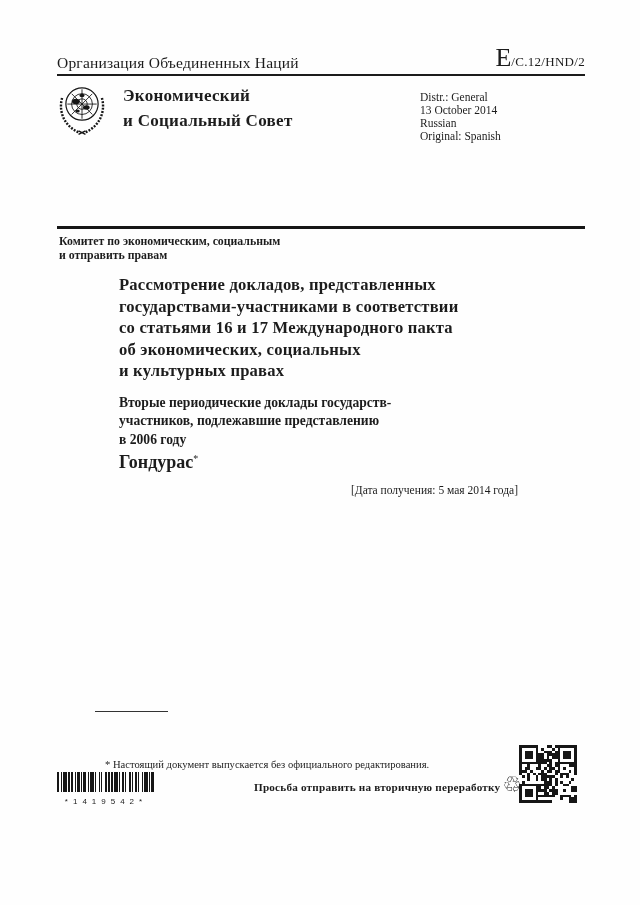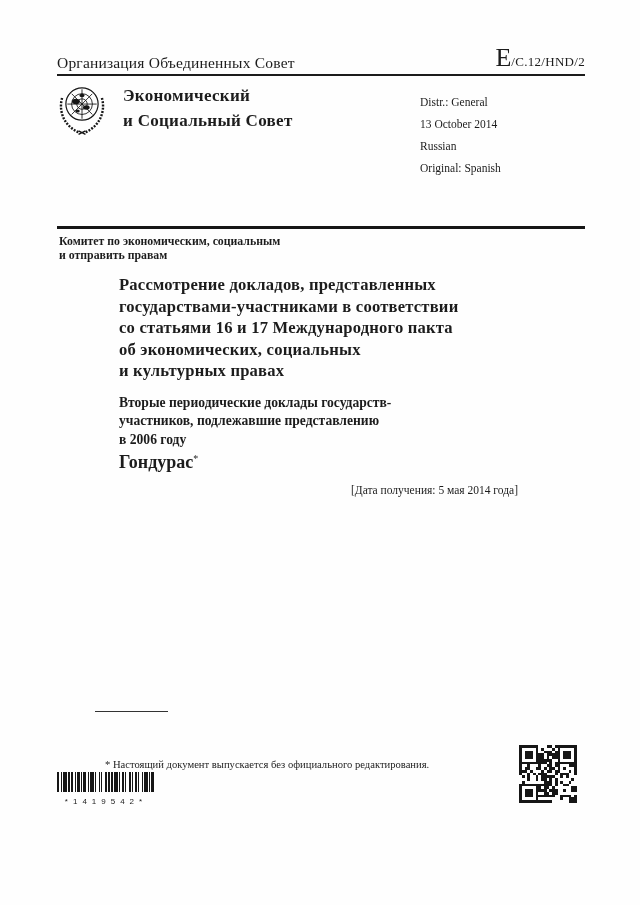--- a/index.html
+++ b/index.html
@@ -16,21 +16,21 @@
   .pre{white-space:pre-line;}
 
   
   .org-name{left:57px;top:54px;font-size:15.5px;letter-spacing:.2px;}
   .doc-symbol{right:55px;top:46px;display:flex;align-items:baseline;}
   .sym-e{font-size:26px;line-height:24px;}
   .sym-rest{font-size:13px;letter-spacing:.3px;}
   .rule-top{left:57px;top:74px;width:528px;height:2px;background:#1c1c1c;}
   .emblem{left:56px;top:82px;}
   .council{left:123px;top:84px;font-size:17px;font-weight:bold;line-height:24.5px;letter-spacing:.3px;}
-  .distr{left:420px;top:91px;font-size:11.5px;line-height:22px;}
+  .distr{left:420px;top:91px;font-size:11.5px;line-height:13px;}
 
   
   .rule-thick{left:57px;top:226px;width:528px;height:3px;background:#161616;}
   .committee{left:59px;top:235px;font-size:11.8px;font-weight:bold;line-height:13.5px;}
 
   
   .title{left:119px;top:274px;font-size:16.6px;font-weight:bold;line-height:21.6px;letter-spacing:.2px;margin:0;}
   .subtitle{left:119px;top:394px;font-size:13.6px;font-weight:bold;line-height:18.4px;margin:0;}
   .country{left:119px;top:452px;font-size:18px;font-weight:bold;}
   .country sup{font-size:10px;vertical-align:6px;font-weight:normal;}
@@ -47,21 +47,21 @@
   .recycle-line{right:118px;top:776px;display:flex;align-items:center;}
   .recycle-text{font-size:11.2px;font-weight:bold;letter-spacing:.2px;}
   .recycle-icon{font-family:"DejaVu Sans",sans-serif;font-size:22px;line-height:22px;margin-left:2px;transform:translateY(-2px);}
   .qr{left:517px;top:745px;}
 </style>
 </head>
 <body>
 
 <div class="page">
 
-  <div class="abs org-name">Организация Объединенных Совет</div>
+  <div class="abs org-name">Организация Объединенных Наций</div>
   <div class="abs doc-symbol">
     <span class="sym-e">E</span>
       <span class="sym-rest">/C.12/HND/2</span>
   </div>
   <div class="abs rule-top"></div>
 
   <svg class="abs emblem" width="52" height="58" viewBox="0 0 60 66">
     <defs>
         <clipPath id="globeclip">
           <circle cx="30" cy="25" r="17"></circle>
@@ -152,20 +152,24 @@
         <rect x="77.68" y="0" width="2.39" height="20" fill="#161616"></rect>
         <rect x="81.27" y="0" width="1.20" height="20" fill="#161616"></rect>
         <rect x="84.85" y="0" width="1.20" height="20" fill="#161616"></rect>
         <rect x="87.24" y="0" width="3.59" height="20" fill="#161616"></rect>
         <rect x="92.02" y="0" width="1.20" height="20" fill="#161616"></rect>
         <rect x="94.41" y="0" width="2.39" height="20" fill="#161616"></rect>
       </svg>
     <div class="barcode-label">*1419542*</div>
   </div>
 
+  <div class="abs recycle-line">
+    <span class="recycle-text">Просьба отправить на вторичную переработку</span>
+    <span class="recycle-icon">♲</span>
+  </div>
 
   <svg class="abs qr" id="qr-svg" width="62" height="58" viewBox="0 0 21 21" shape-rendering="crispEdges">
       <rect x="10" y="0" width="1" height="1" fill="#161616"></rect>
       <rect x="11" y="0" width="1" height="1" fill="#161616"></rect>
       <rect x="13" y="0" width="1" height="1" fill="#161616"></rect>
       <rect x="8" y="1" width="1" height="1" fill="#161616"></rect>
       <rect x="12" y="1" width="1" height="1" fill="#161616"></rect>
       <rect x="9" y="2" width="1" height="1" fill="#161616"></rect>
       <rect x="10" y="2" width="1" height="1" fill="#161616"></rect>
       <rect x="11" y="2" width="1" height="1" fill="#161616"></rect>

